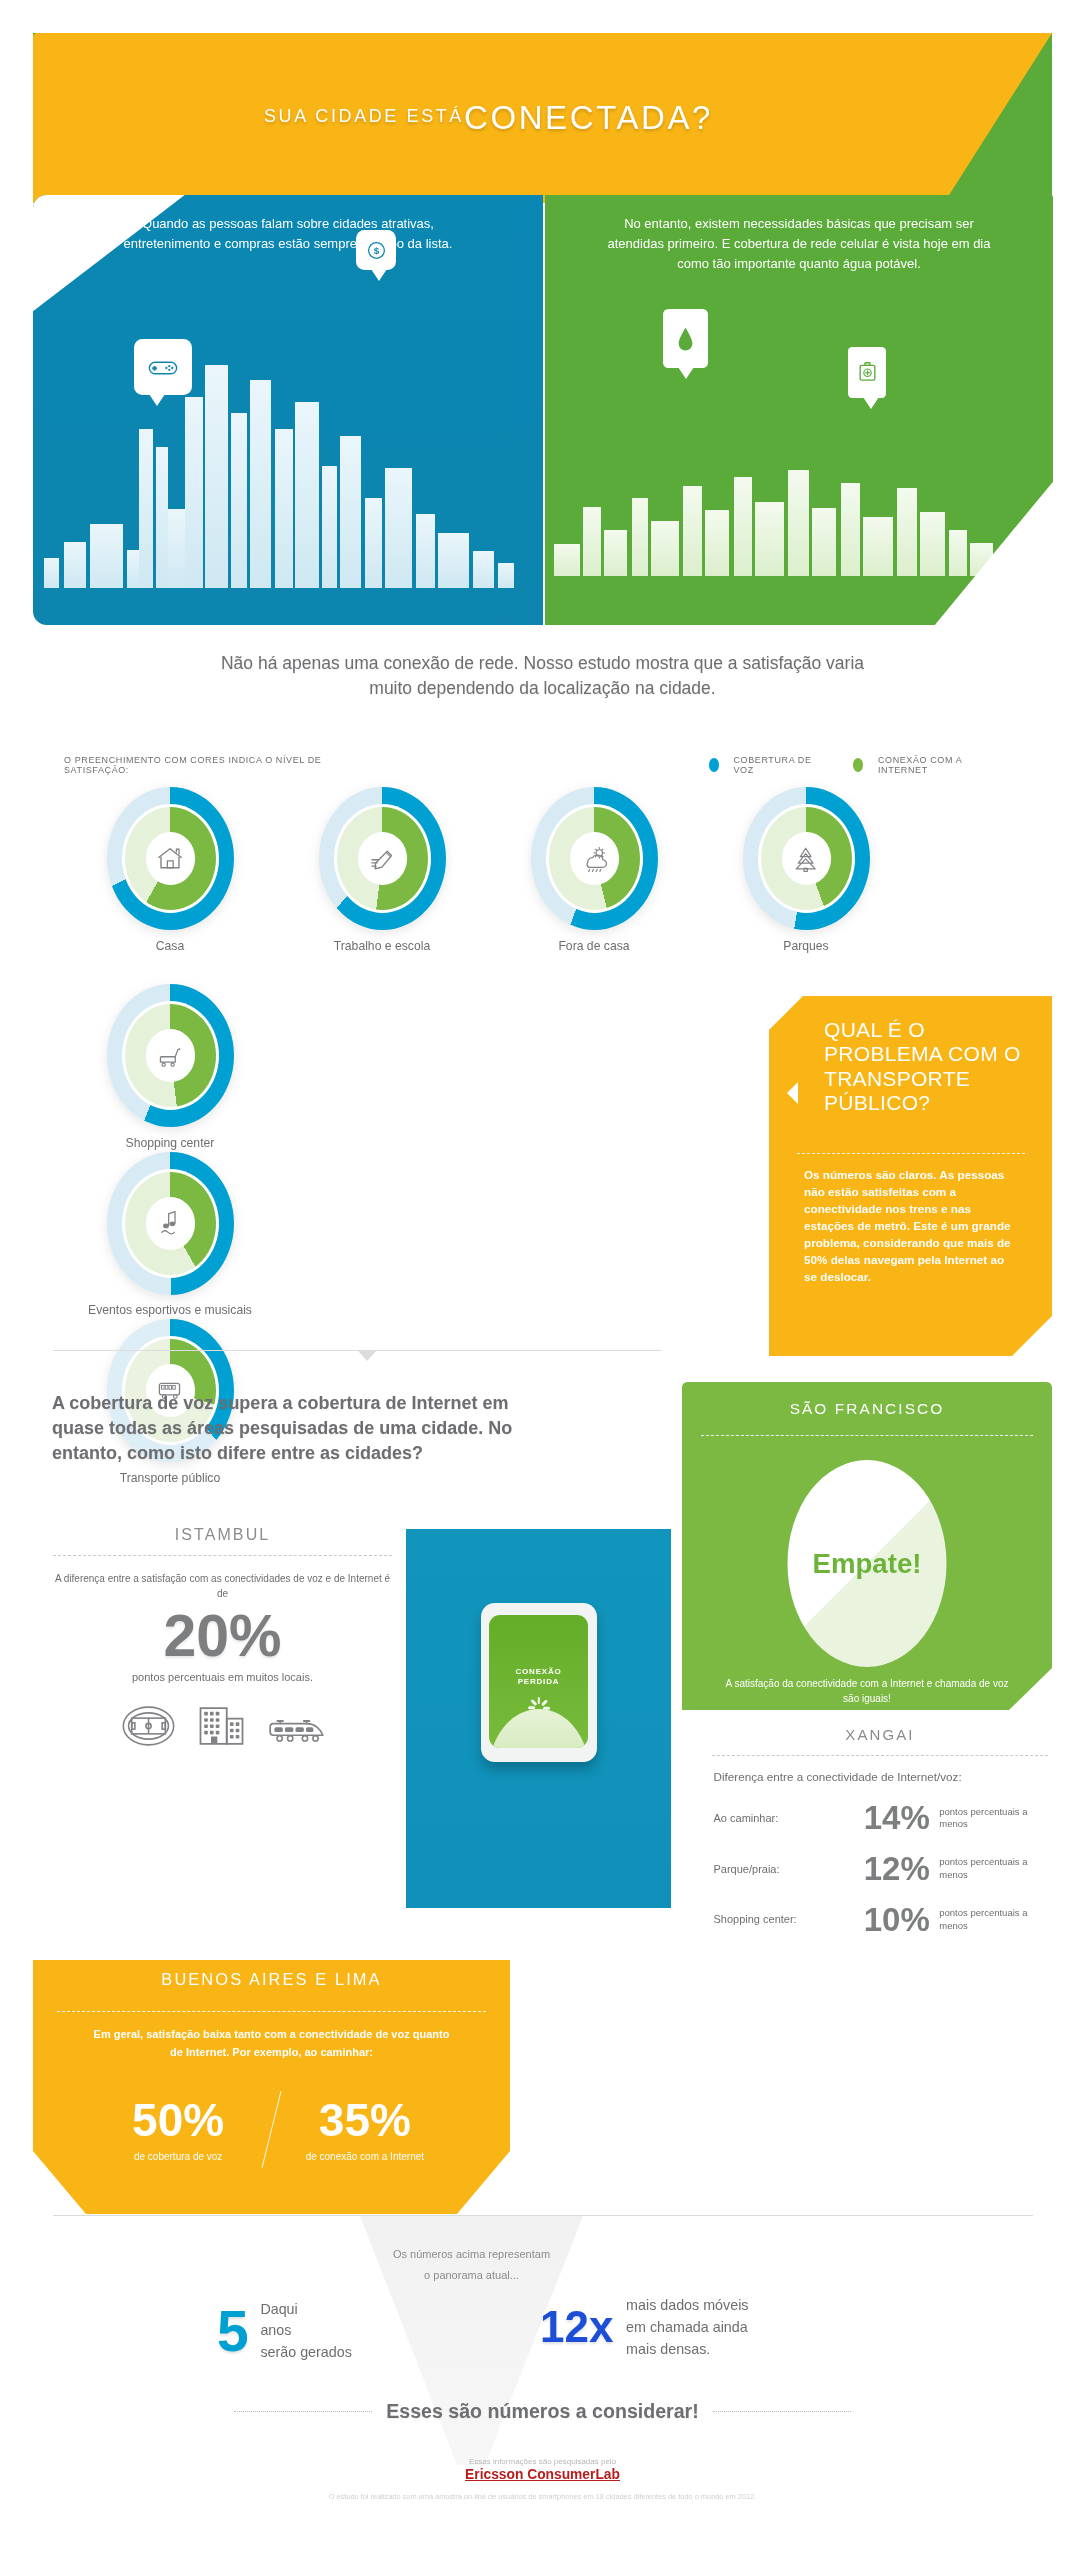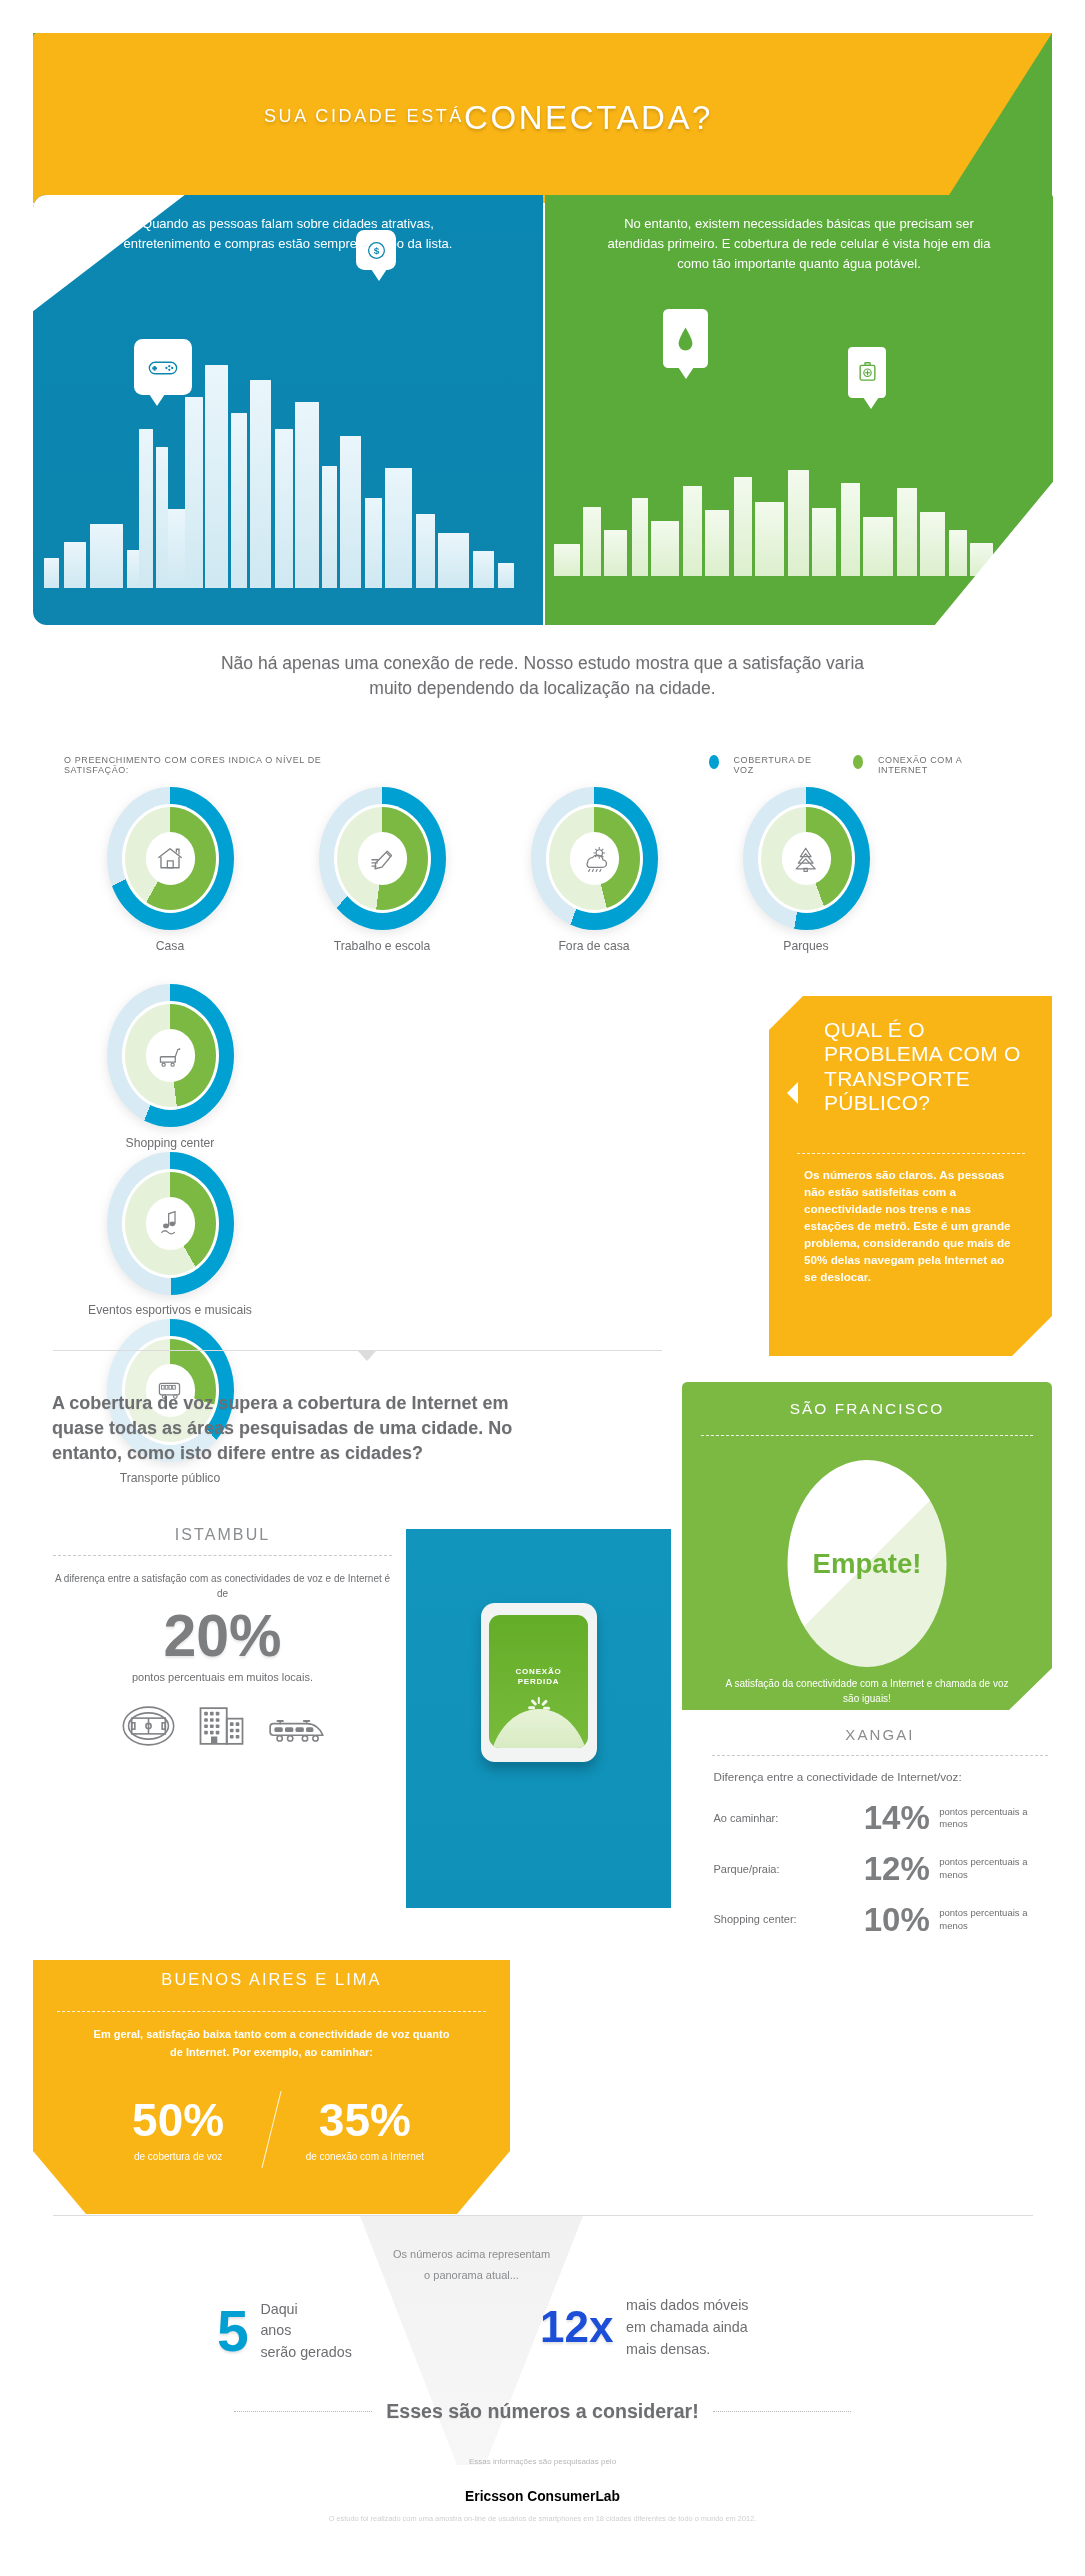--- a/index.html
+++ b/index.html
@@ -103,21 +103,21 @@
   .statement {
     position: absolute; left: 33px; top: 651px; width: 1019px;
     text-align: center;
   }
   .statement p {
     color: #6d6e71; font-size: 17.5px; line-height: 1.45; font-weight: 400;
     text-shadow: 0 1.1px 1.6px rgba(0,0,0,.07);
   }
   .legend {
     position: absolute; left: 64px; top: 755px; width: 954px;
-    display: flex; align-items: flex-start; gap: 9.5px;
+    display: flex; align-items: center; gap: 9.5px;
     font-size: 9px; letter-spacing: 0.6px; color: #6d6e71;
   }
   .legend .lab { margin-right: 360px; }
   .legend .dot {
     width: 11.7px; height: 13.8px; border-radius: 50%; display:inline-block;
   }
   .legend .lg-txt { margin-right: 24.4px; margin-left: 5.3px; }
 
   
   .donuts {
@@ -370,21 +370,21 @@
   .closing .ctxt {
     color:#6d6e71; font-size: 19.6px; font-weight: 700;
     text-shadow: 0 1.1px 1.6px rgba(0,0,0,.08);
   }
 
   
   .footer {
     position:absolute; left:0; top: 2457px; width: 1085px; text-align:center;
   }
   .footer .f1 { color:#b7b7b7; font-size: 8px; }
-  .footer .f2 { color:#000000; font-size: 13.8px; font-weight:700; margin-top: 23px; }
+  .footer .f2 { color:#b91c1c; font-size: 13.8px; font-weight:700; margin-top: 1px; text-decoration: underline; }
   .footer .f3 { color:#cfcfcf; font-size: 7.4px; margin-top: 9.5px; }
 
   
   .wash-a {
     position:absolute; left: 371px; top: 625px; width: 714px; height: 742px;
     background: #f2f2f3;
     clip-path: polygon(223px 0, 714px 0, 714px 742px, 0 742px);
     z-index: -2;
   }
   .wash-b {

